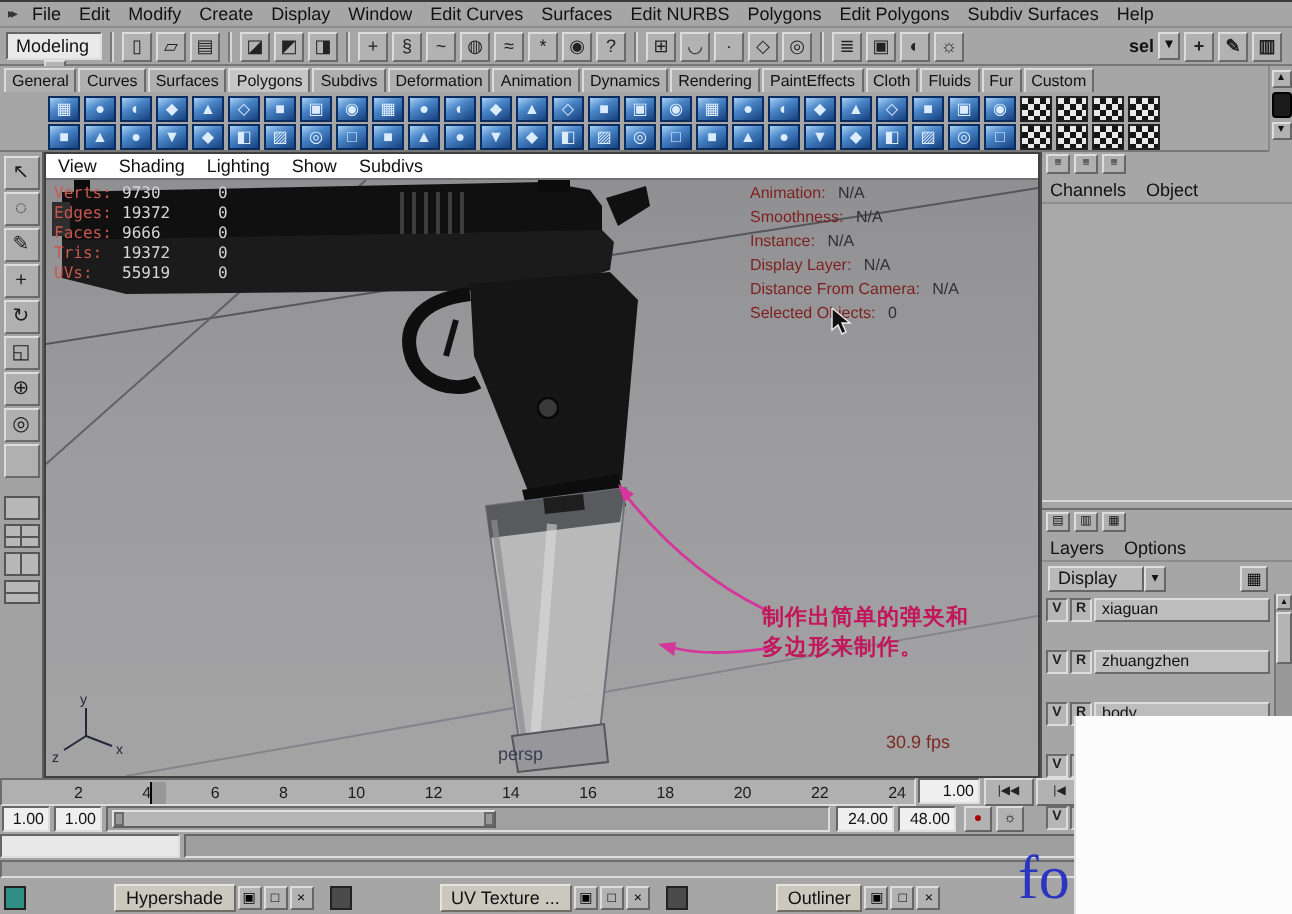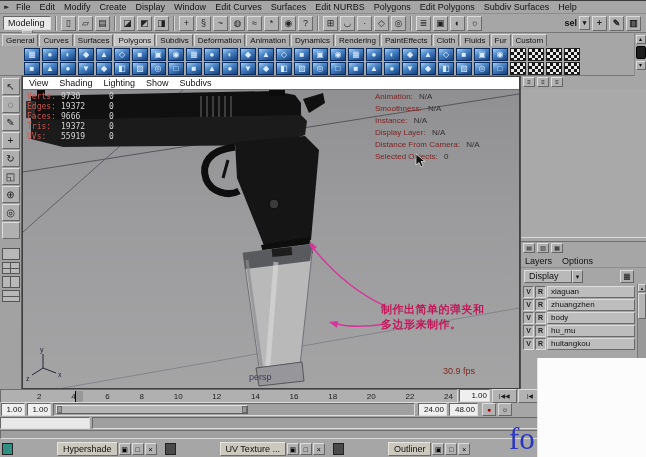--- a/index.html
+++ b/index.html
@@ -60,21 +60,21 @@
   .cb-toolbar,.layer-toolbar{height:13px;display:flex;gap:2px;padding:1px 2px;flex:0 0 13px;}
   .cb-tb-icon{width:12px;height:10px;background:#b0b0b0;border:1px solid;border-color:#ddd #666 #666 #ddd;font-size:6px;line-height:8px;text-align:center;}
   .cb-menu,.layer-menu{height:13px;flex:0 0 13px;display:flex;gap:10px;padding-left:4px;align-items:center;border-bottom:1px solid #8c8c8c;}
   .cb-body{flex:0 0 148px;background:#a9a9aa;}
   .splitter{flex:0 0 5px;background:#a6a6a6;border-top:1px solid #d8d8d8;border-bottom:1px solid #6d6d6d;}
   .display-row{flex:0 0 16px;display:flex;align-items:center;padding-left:3px;}
   .display-dd-label{background:#b9b9b9;border:1px solid;border-color:#ddd #666 #666 #ddd;font-size:9px;padding:0 4px;height:13px;line-height:11px;min-width:48px;}
   .display-dd-arrow{width:11px;height:13px;background:#b0b0b0;border:1px solid;border-color:#ddd #666 #666 #ddd;font-size:7px;text-align:center;line-height:11px;}
   .new-layer-btn{margin-left:auto;margin-right:12px;width:14px;height:13px;background:#b0b0b0;border:1px solid;border-color:#ddd #666 #666 #ddd;font-size:8px;line-height:11px;text-align:center;}
   .layer-list{position:relative;flex:1;padding:2px 11px 1px 2px;}
-  .layer-row{display:flex;height:12px;margin-bottom:1px;gap:1px;}
+  .layer-row{display:flex;height:12px;margin-bottom:14px;gap:1px;}
   .lcell{width:11px;flex:0 0 11px;background:#b6b6b6;border:1px solid;border-color:#6a6a6a #ddd #ddd #6a6a6a;font-size:7px;text-align:center;line-height:10px;font-weight:bold;color:#222;}
   .lname{flex:1;background:#bdbdbd;border:1px solid;border-color:#ddd #6a6a6a #6a6a6a #ddd;font-size:8px;line-height:10px;padding-left:3px;white-space:nowrap;overflow:hidden;}
   .layer-scroll{position:absolute;right:0;top:0;bottom:0;width:9px;background:#999;border-left:1px solid #777;}
   .layer-scroll-thumb{position:absolute;left:0;top:9px;width:8px;height:26px;background:#b4b4b4;border:1px solid;border-color:#ddd #666 #666 #ddd;}
   .lsb{position:absolute;left:0;width:8px;height:8px;background:#b0b0b0;border:1px solid;border-color:#ddd #666 #666 #ddd;font-size:5px;line-height:6px;text-align:center;}
   .lsb.up{top:0;} .lsb.down{bottom:0;}
 
   .timeline{position:absolute;left:0;top:388px;width:458px;height:14px;background:#b0b0b0;border:1px solid;border-color:#6d6d6d #dcdcdc #dcdcdc #6d6d6d;}
   .ticks{position:absolute;left:36px;right:4px;top:1px;bottom:1px;display:flex;justify-content:space-between;align-items:center;font-size:8px;color:#1c1c1c;}
   .tl-marker{position:absolute;left:74px;top:1px;width:8px;height:11px;background:#989898;border-left:1px solid #000;}
@@ -411,20 +411,24 @@
       <div class="fps-label">30.9 fps</div>
     </div>
   </div>
 
   <div class="rightpanel">
     <div class="cb-toolbar">
       <span class="cb-tb-icon">≡</span>
         <span class="cb-tb-icon">≡</span>
         <span class="cb-tb-icon">≡</span>
     </div>
+    <div class="cb-menu">
+      <span class="menu-item">Channels</span>
+        <span class="menu-item">Object</span>
+    </div>
     <div class="cb-body"></div>
     <div class="splitter"></div>
     <div class="layer-toolbar">
       <span class="cb-tb-icon">▤</span>
         <span class="cb-tb-icon">▥</span>
         <span class="cb-tb-icon">▦</span>
     </div>
     <div class="layer-menu">
       <span class="menu-item">Layers</span>
         <span class="menu-item">Options</span>

